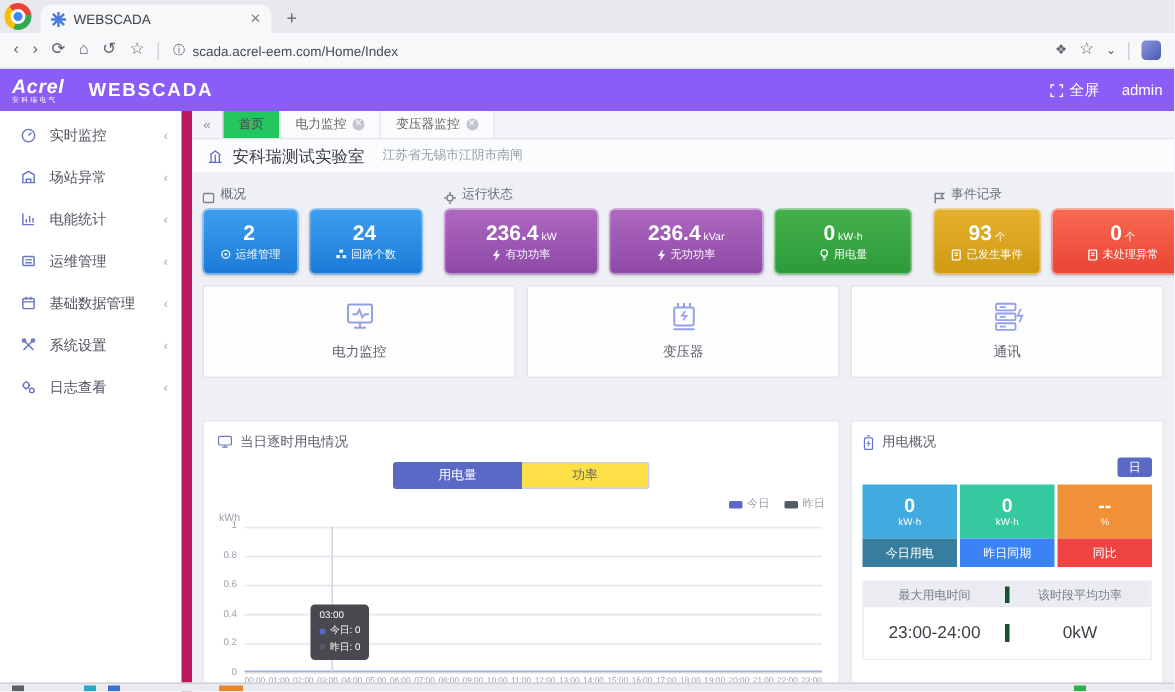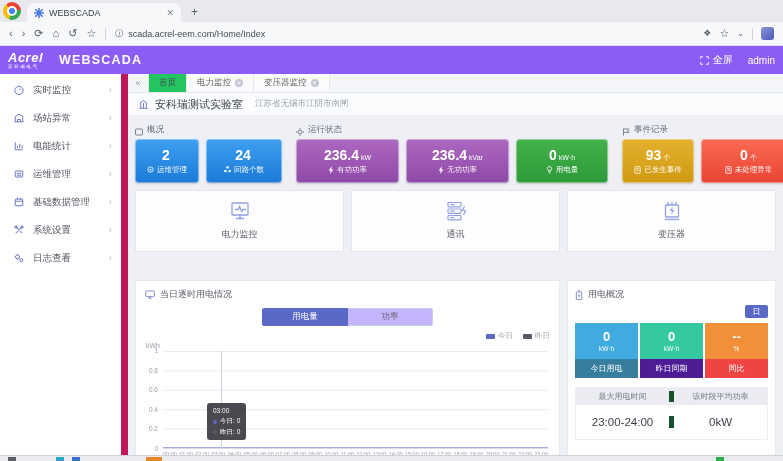--- a/index.html
+++ b/index.html
@@ -64,21 +64,21 @@
   .nav-card{flex:1;height:60px;background:#fdfdfe;border:1px solid #e2e5f0;border-radius:2px;display:flex;flex-direction:column;
     align-items:center;justify-content:center;gap:5px;cursor:pointer}
   .nav-label{font-size:9px;color:#5a5e68}
   
   .bottom-row{display:flex;gap:7px;margin-right:7px;height:190px}
   .panel{background:#fff;border:1px solid #e7e9f1;border-radius:2px}
   .chart-panel{flex:1;padding:7px 9px;position:relative;min-width:0}
   .panel-title{display:flex;align-items:center;gap:5px;font-size:9px;color:#5d616c}
   .toggle-row{display:flex;justify-content:center;margin-top:7px}
   .toggle-btn{width:84px;height:16px;font-size:8.5px;display:flex;align-items:center;justify-content:center;
-    border:1px solid #c9cde6;color:#666;background:#c4b5fd;cursor:pointer}
+    border:1px solid #c9cde6;color:#666;background:#fde047;cursor:pointer}
   .toggle-btn:first-child{border-radius:2px 0 0 2px}
   .toggle-btn:last-child{border-radius:0 2px 2px 0;border-left:none}
   .toggle-btn.active{background:#5b69c6;border-color:#5b69c6;color:#fff}
   .legend-row{display:flex;justify-content:flex-end;gap:10px;font-size:7.5px;color:#9aa0ab;margin-top:5px;align-items:center}
   .legend-item{display:flex;align-items:center;gap:3px}
   .legend-swatch{width:9px;height:5px;border-radius:1px;display:inline-block}
   .chart-wrap{position:relative;margin-top:10px;height:98px}
   .ylabel{position:absolute;left:1px;top:-9px;font-size:7px;color:#9aa0ab}
   .yticks{position:absolute;left:0;top:0;bottom:0;width:13px;display:flex;flex-direction:column;justify-content:space-between;
     align-items:flex-end;font-size:6.5px;color:#9aa0ab}
@@ -97,28 +97,28 @@
   .period-row{display:flex;justify-content:flex-end;margin-top:4px}
   .period-btn{min-width:17px;height:13px;background:#5b69c6;color:#fff;font-size:8px;border-radius:2px;display:flex;
     align-items:center;justify-content:center;padding:0 3px;cursor:pointer}
   .usage-cards{display:flex;gap:2px;margin-top:5px}
   .ucard{flex:1;text-align:center;color:#fff;cursor:pointer}
   .ucard-top{height:36px;display:flex;flex-direction:column;align-items:center;justify-content:center;line-height:1.15}
   .ucard-val{font-size:13px;font-weight:bold}
   .ucard-unit{font-size:6.5px}
   .ucard-strip{height:19px;display:flex;align-items:center;justify-content:center;font-size:8px}
   .u1 .ucard-top{background:#41aade}.u1 .ucard-strip{background:#377e9e}
-  .u2 .ucard-top{background:#35c9a0}.u2 .ucard-strip{background:#4c1d95}
+  .u2 .ucard-top{background:#35c9a0}.u2 .ucard-strip{background:#3b82f6}
   .u3 .ucard-top{background:#f0913a}.u3 .ucard-strip{background:#ef4444}
   .usage-table{margin-top:9px;border:1px solid #eceef4}
   .ut-head{display:flex;background:#eaecf2;height:17px;align-items:center;text-align:center;font-size:8px;color:#787d88}
   .ut-head div{flex:1}
   .ut-row{display:flex;height:34px;align-items:center;text-align:center;font-size:11.5px;color:#3c3f48;background:#fff}
   .ut-row div{flex:1}
-  .ut-head div+div,.ut-row div+div{border-left:5px solid #14532d}
+  .ut-head div+div,.ut-row div+div{border-left:3px solid #14532d}
   
   .taskbar{position:absolute;left:0;right:0;bottom:0;height:5px;background:#e9ebef;border-top:1px solid #cfd2d8}
   .tb-chip{position:absolute;bottom:0;height:4px;width:8px}
 </style>
 </head>
 <body>
 
 <div class="screen">
 
   <div class="tabstrip">
@@ -394,40 +394,40 @@
                 <g stroke="#93a0e6" stroke-width="1.3" fill="none">
                   <rect x="5" y="2" width="16" height="12" rx="1"></rect>
                   <path d="M8 8.5h3l1.6-3 2 5 1.6-2H19"></path>
                   <path d="M13 14v3M9 17.5h8"></path>
                 </g>
               </svg>
             <span class="nav-label">电力监控</span>
           </div>
           <div class="nav-card">
             <svg width="26" height="22" viewBox="0 0 26 22">
+                <g stroke="#93a0e6" stroke-width="1.3" fill="none">
+                  <path d="M9 1v3M13 1v3M17 1v3"></path>
+                  <rect x="6.5" y="4" width="13" height="12" rx="1"></rect>
+                  <path d="M13.8 6.5l-2.2 3h3l-2.2 3" stroke-width="1.1"></path>
+                  <path d="M6 18.5h14"></path>
+                </g>
+              </svg>
+            <span class="nav-label">变压器</span>
+          </div>
+          <div class="nav-card">
+            <svg width="26" height="22" viewBox="0 0 26 22">
                 <g stroke="#93a0e6" stroke-width="1.2" fill="none">
                   <rect x="5" y="1.5" width="13" height="4.4" rx="0.8"></rect>
                   <rect x="5" y="8" width="13" height="4.4" rx="0.8"></rect>
                   <rect x="5" y="14.5" width="13" height="4.4" rx="0.8"></rect>
                   <path d="M7.5 3.7h4M7.5 10.2h4M7.5 16.7h4"></path>
                   <path d="M21.5 5l-2 4.5h3l-2 4.5"></path>
                 </g>
               </svg>
             <span class="nav-label">通讯</span>
-          </div>
-          <div class="nav-card">
-            <svg width="26" height="22" viewBox="0 0 26 22">
-                <g stroke="#93a0e6" stroke-width="1.3" fill="none">
-                  <path d="M9 1v3M13 1v3M17 1v3"></path>
-                  <rect x="6.5" y="4" width="13" height="12" rx="1"></rect>
-                  <path d="M13.8 6.5l-2.2 3h3l-2.2 3" stroke-width="1.1"></path>
-                  <path d="M6 18.5h14"></path>
-                </g>
-              </svg>
-            <span class="nav-label">变压器</span>
           </div>
         </div>
 
         <div class="bottom-row">
 
           <div class="panel chart-panel">
             <div class="panel-title">
               <svg width="10" height="9" viewBox="0 0 14 12">
                   <g stroke="#6a76c8" stroke-width="1.1" fill="none">
                     <rect x="1" y="1" width="12" height="8" rx="1"></rect>

